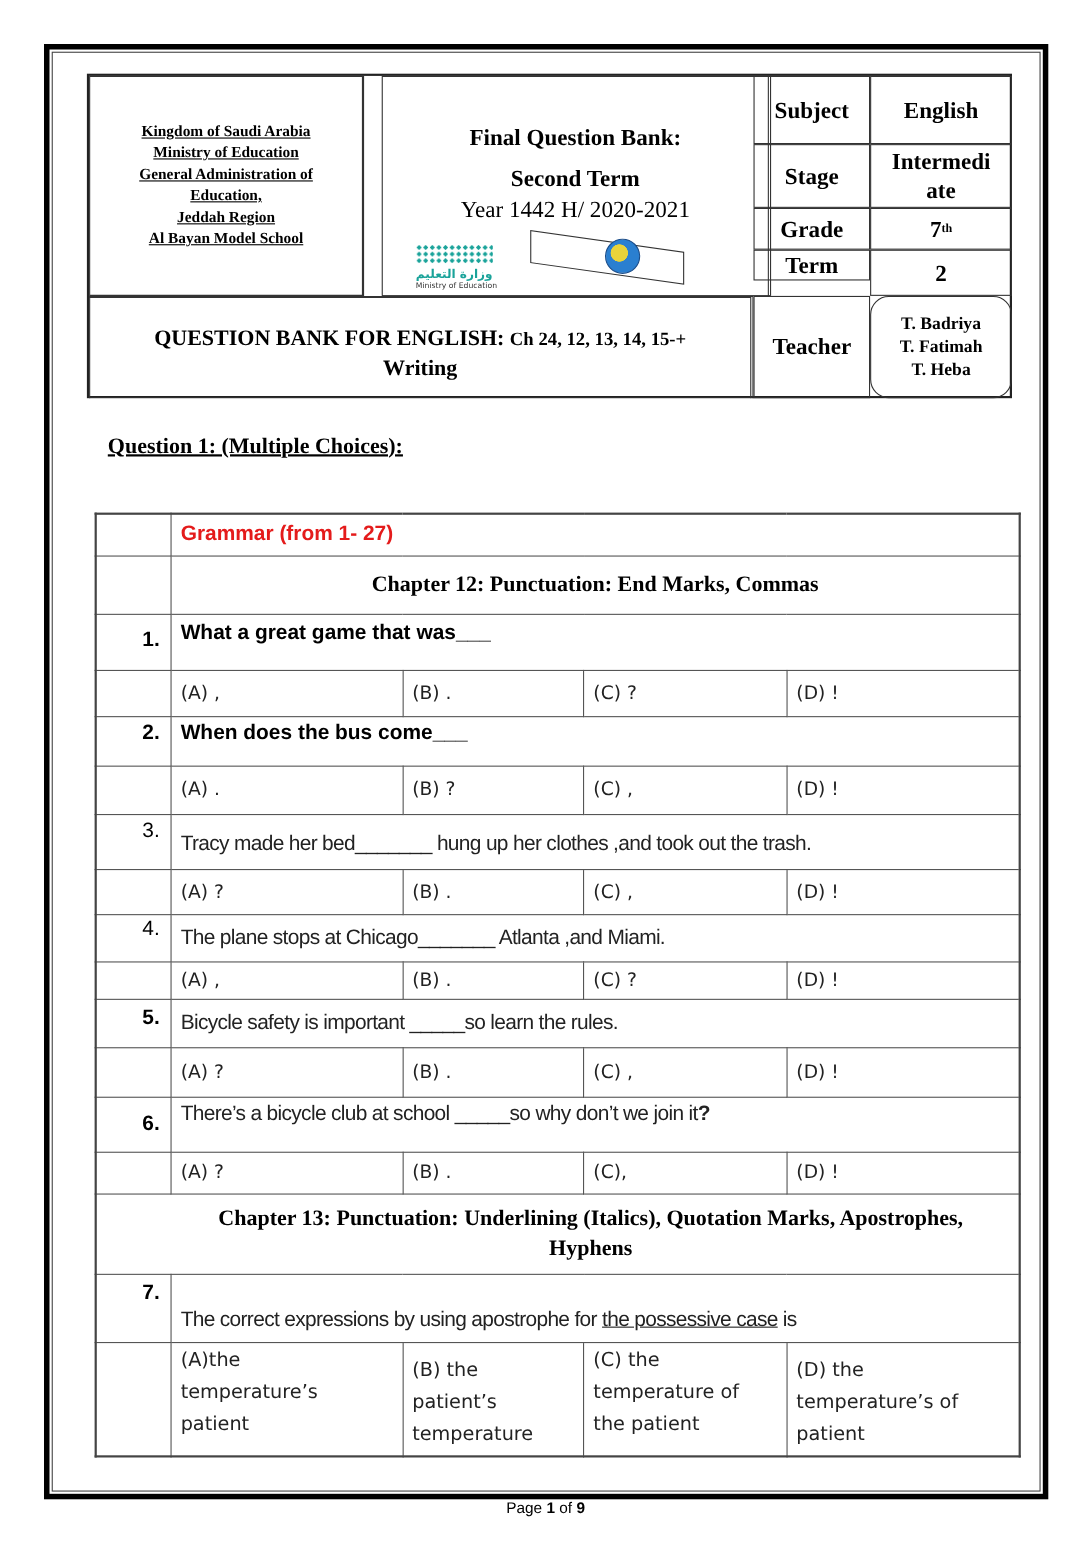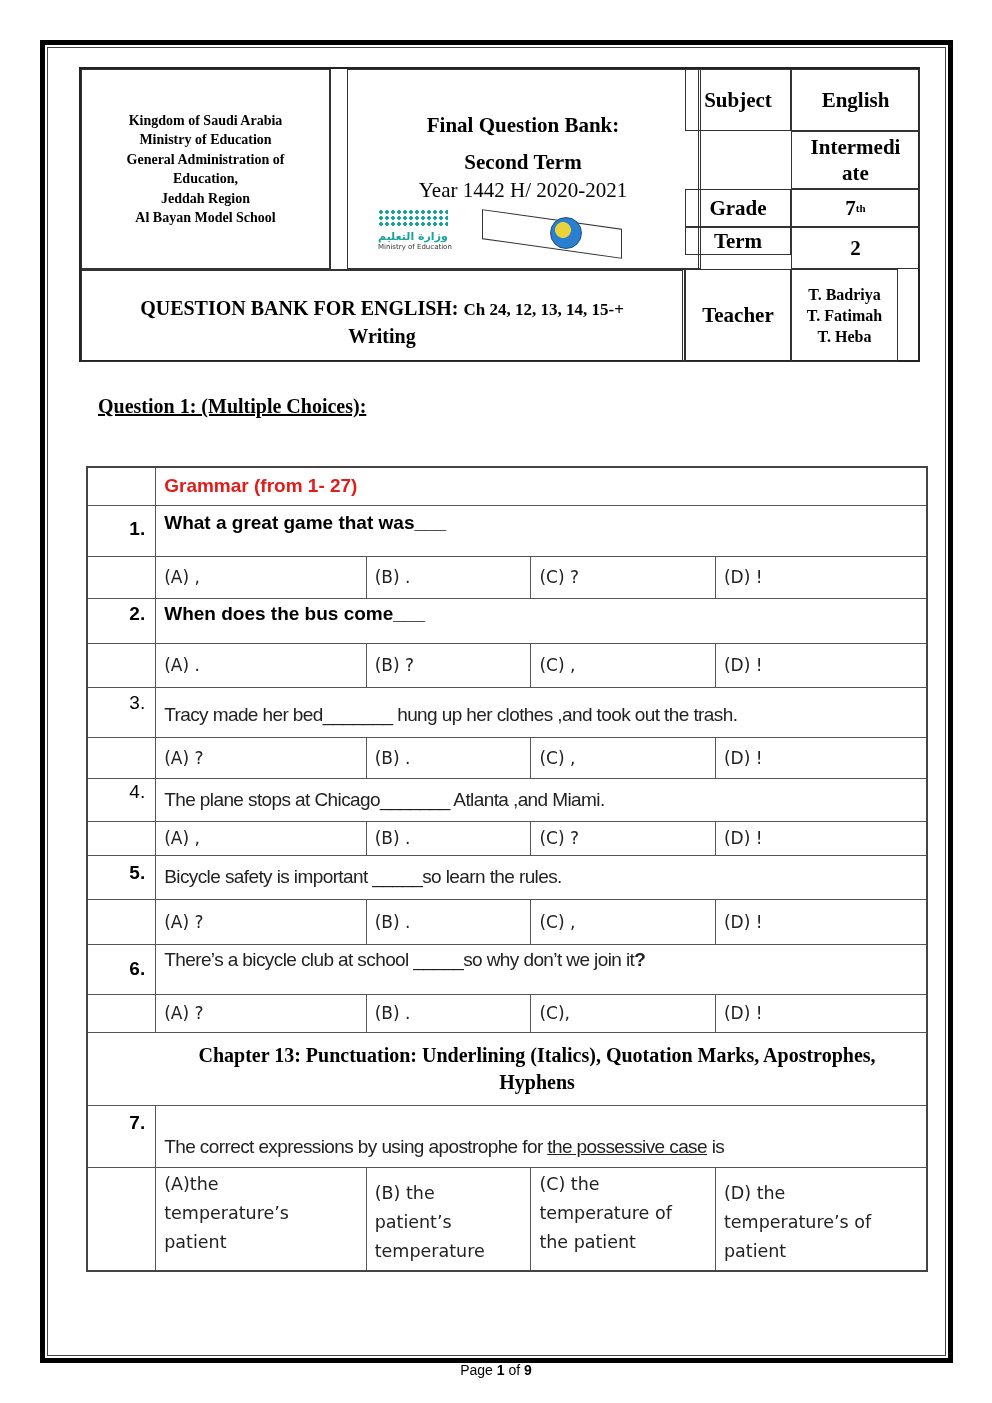--- a/index.html
+++ b/index.html
@@ -6,45 +6,45 @@
   html, body { width: 992px; height: 1403px; background: #fff; overflow: hidden; }
   body { position: relative; font-family: "DejaVu Serif", serif; color: #000; }
 
   .frame-outer { position: absolute; left: 40px; top: 40px; width: 913px; height: 1323px; border: 5px solid #000; }
   .frame-inner { position: absolute; left: 47px; top: 47px; width: 899px; height: 1309px; border: 1px solid #444; }
 
   
   .hdr { position: absolute; left: 79px; top: 67px; width: 841px; height: 295px; border: 2px solid #222; }
   .hdr .cell { position: absolute; border: 1px solid #333; display: flex; align-items: center; justify-content: center; text-align: center; }
   .serif-b { font-family: "Liberation Serif", serif; font-weight: bold; }
-  .school { left: 0; top: 0; width: 250px; height: 200px; font-size: 14px; line-height: 19.5px; font-family: "Liberation Serif", serif; font-weight: bold; flex-direction: column; padding-top: 0; border-right: 2px solid #333 !important; }
+  .school { left: 0; top: 0; width: 250px; height: 200px; font-size: 14px; line-height: 19.5px; font-family: "Liberation Serif", serif; font-weight: bold; flex-direction: column; padding-top: 0; border-right: 2px solid #333 !important; text-decoration: underline; }
   .title-cell { left: 266px; top: 0; width: 354px; height: 200px; flex-direction: column; justify-content: flex-start; padding-top: 38px; border-right: 3px double #333 !important; }
   .title-cell .t1 { font-family: "Liberation Serif", serif; font-weight: bold; font-size: 21px; }
   .title-cell .t2 { font-family: "Liberation Serif", serif; font-weight: bold; font-size: 21px; margin-top: 12px; }
   .title-cell .t3 { font-family: "Liberation Serif", serif; font-size: 21px; margin-top: 3px; }
-  .logos { display: flex; align-items: flex-start; gap: 30px; margin-top: 6px; width: 100%; padding-left: 30px; }
+  .logos { display: flex; align-items: flex-end; gap: 30px; margin-top: 6px; width: 100%; padding-left: 30px; }
   .moe-logo { display: flex; flex-direction: column; align-items: flex-start; }
   .moe-dots { width: 70px; height: 18px; background-image: radial-gradient(circle, #1aa39a 1.7px, transparent 2px); background-size: 6px 6px; }
   .moe-ar { color: #1aa39a; font-size: 11px; font-family: "DejaVu Sans", sans-serif; font-weight: bold; margin-top: 3px; }
   .moe-en { font-size: 7px; color: #333; font-family: "DejaVu Sans", sans-serif; }
   .school-logo { position: relative; width: 140px; height: 55px; }
   .school-logo .banner { position: absolute; left: 0; top: 10px; width: 140px; height: 30px; border: 1px solid #333; transform: skewY(8deg); background: #fff; }
   .school-logo .globe { position: absolute; left: 68px; top: 8px; width: 32px; height: 32px; border-radius: 50%; background: radial-gradient(circle at 40% 40%, #e9d33a 0 30%, #2a7fd0 32%); border: 1px solid #1b4d8a; }
 
   .label-cell { font-family: "Liberation Serif", serif; font-weight: bold; font-size: 21px; }
   .r-subj-l { left: 604px; top: 0; width: 106px; height: 62px; }
   .r-subj-v { left: 710px; top: 0; width: 129px; height: 62px; }
   .r-stage-l { left: 604px; top: 62px; width: 106px; height: 58px; }
   .r-stage-v { left: 710px; top: 62px; width: 129px; height: 58px; line-height: 26px; }
   .r-grade-l { left: 604px; top: 120px; width: 106px; height: 38px; }
   .r-grade-v { left: 710px; top: 120px; width: 129px; height: 38px; }
   .r-term-l { left: 604px; top: 158px; width: 106px; height: 28px; }
   .r-term-v { left: 710px; top: 158px; width: 129px; height: 42px; }
   .r-teach-l { left: 604px; top: 200px; width: 106px; height: 93px; }
-  .r-teach-v { left: 710px; top: 200px; width: 107px; height: 93px; flex-direction: column; font-size: 16px; line-height: 21px; }
+  .r-teach-v { left: 710px; top: 200px; width: 129px; height: 93px; flex-direction: column; font-size: 16px; line-height: 21px; border-radius: 17px; }
   .qb-cell { left: 0; top: 200px; width: 604px; height: 93px; flex-direction: column; justify-content: flex-start; padding-top: 12px; font-family: "Liberation Serif", serif; font-weight: bold; font-size: 20px; line-height: 27px; border-top: 2px solid #333 !important; border-right: 3px double #333 !important; }
   .qb-cell .ch { font-size: 17px; }
   sup { font-size: 11px; }
 
   .q-heading { position: absolute; left: 98px; top: 395px; font-family: "Liberation Serif", serif; font-weight: bold; font-size: 20px; text-decoration: underline; }
 
   
   .qt { position: absolute; left: 86px; top: 466px; width: 842px; border: 2px solid #444; border-collapse: collapse; }
   .qt td { border: 1px solid #555; vertical-align: middle; font-family: "Liberation Sans", sans-serif; font-size: 19px; }
   .qt .num { width: 69px; text-align: right; padding-right: 10px; font-weight: bold; }
@@ -87,20 +87,21 @@
       </div>
       <div class="school-logo">
         <div class="banner"></div>
         <div class="globe"></div>
       </div>
     </div>
   </div>
 
   <div class="cell label-cell r-subj-l">Subject</div>
   <div class="cell label-cell r-subj-v">English</div>
+  <div class="cell label-cell r-stage-l">Stage</div>
   <div class="cell label-cell r-stage-v" style="flex-direction:column;">
     <span>Intermedi</span>
     <span>ate</span>
   </div>
   <div class="cell label-cell r-grade-l">Grade</div>
   <div class="cell label-cell r-grade-v">
     <span>7</span>
       <sup>th</sup>
   </div>
   <div class="cell label-cell r-term-l">Term</div>
@@ -126,20 +127,24 @@
       <col style="width:211px">
       <col style="width:165px">
       <col style="width:185px">
       <col style="width:212px">
   </colgroup>
   <tbody>
       <tr style="height:38px">
     <td></td>
     <td colspan="4" class="grammar">Grammar (from 1- 27)</td>
   </tr>
+  <tr style="height:53px">
+    <td></td>
+    <td colspan="4" class="chapter">Chapter 12: Punctuation: End Marks, Commas</td>
+  </tr>
 
   <tr style="height:51px">
     <td class="num top">1.</td>
     <td colspan="4" class="qtext" style="vertical-align:top;padding-top:6px;">What a great game that was___</td>
   </tr>
   <tr style="height:42px">
     <td></td>
     <td class="opt">(A) ,</td>
     <td class="opt">(B) .</td>
     <td class="opt">(C)  ?</td>

